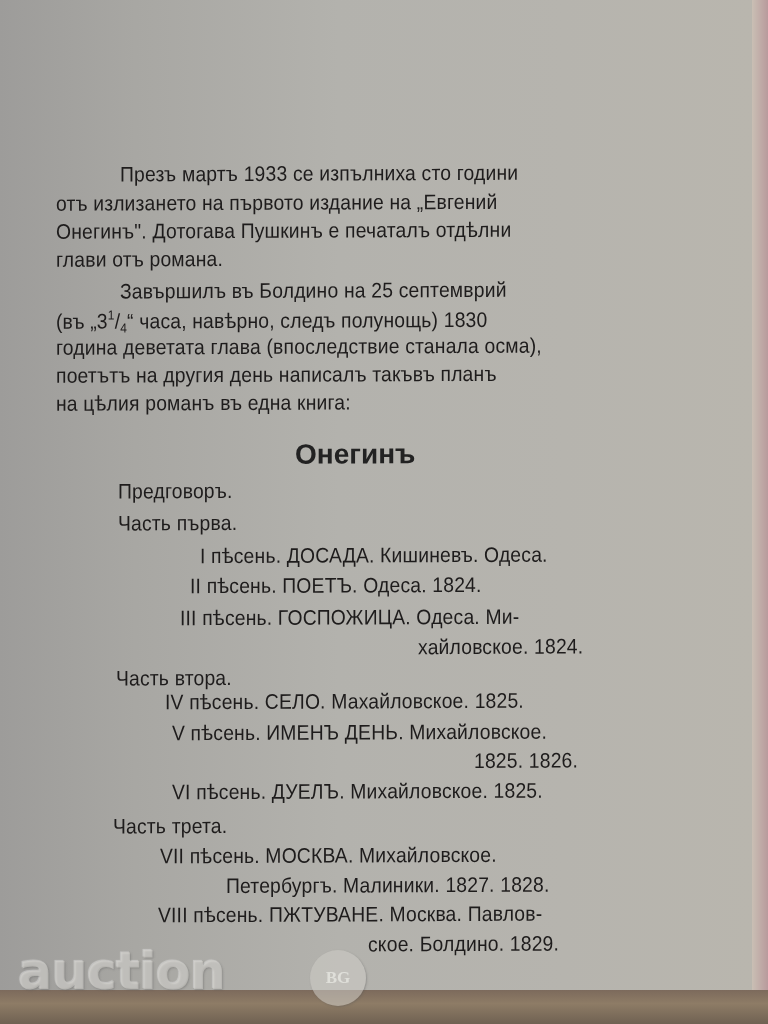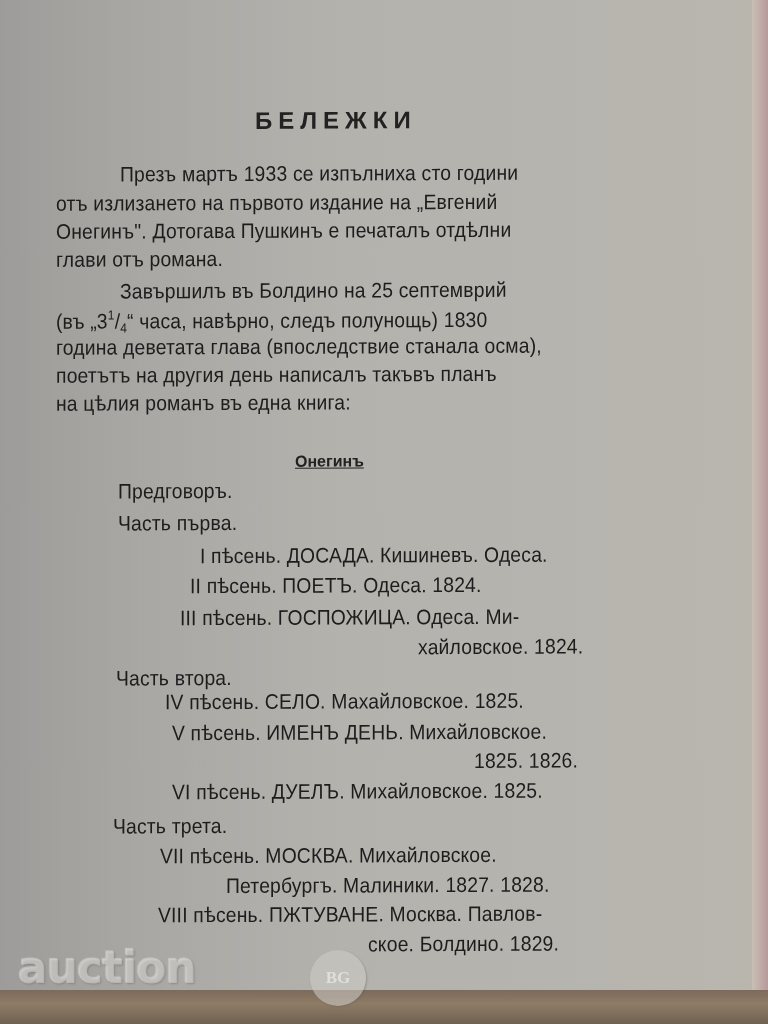--- a/index.html
+++ b/index.html
@@ -26,46 +26,45 @@
     position: absolute; color: #1e1c1c; white-space: nowrap;
     font-family: "Liberation Sans Narrow", "Liberation Sans", sans-serif;
     font-size: 21px; letter-spacing: 0.2px;
   }
   .title {
     position: absolute; left: 255px; top: 108px;
     font-family: "Liberation Sans", sans-serif; font-weight: bold;
     font-size: 24px; letter-spacing: 6px; color: #222;
   }
   .subtitle {
-    position: absolute; left: 295px; top: 454px;
+    position: absolute; left: 295px; top: 440px;
     font-family: "Liberation Sans", sans-serif; font-weight: bold;
-    font-size: 16px; color: #222; text-decoration: underline;
+    font-size: 28px; color: #222;
   }
   .para-line { transform: scaleX(0.92); transform-origin: left center; }
   .sup { font-size: 13px; vertical-align: 9px; }
   .sub { font-size: 13px; vertical-align: -4px; }
   .watermark {
     position: absolute; left: 18px; top: 942px;
-    font-family: "DejaVu Sans", sans-serif; font-size: 44px; font-weight: bold;
+    font-family: "DejaVu Sans", sans-serif; font-size: 51px; font-weight: bold;
     color: rgba(215,214,208,0.55); letter-spacing: -1px;
     text-shadow: 1px 1px 2px rgba(90,90,90,0.35), -1px -1px 1px rgba(255,255,255,0.4);
   }
   .wm-badge {
     position: absolute; left: 310px; top: 950px; width: 56px; height: 56px;
     border-radius: 50%; background: rgba(205,204,198,0.55);
     box-shadow: 1px 1px 2px rgba(90,90,90,0.35);
     color: rgba(230,230,225,0.8); font-family: Liberation Serif, serif;
     font-size: 17px; font-weight: bold; text-align: center; line-height: 56px;
   }
 </style>
 </head>
 <body>
 
 <div class="page">
-  <div class="title">БЕЛЕЖКИ</div>
 
   <div class="text para-line" style="left:120px; top:163px;">Презъ мартъ 1933 се изпълниха сто години</div>
   <div class="text para-line" style="left:56px; top:192px;">отъ излизането на първото издание на „Евгений</div>
   <div class="text para-line" style="left:56px; top:220px;">Онегинъ". Дотогава Пушкинъ е печаталъ отдѣлни</div>
   <div class="text para-line" style="left:56px; top:248px;">глави отъ романа.</div>
 
   <div class="text para-line" style="left:120px; top:280px;">Завършилъ въ  Болдино  на  25 септемврий</div>
   <div class="text para-line" style="left:56px; top:308px;">
     <span>(въ „3</span><span class="sup">1</span><span>/</span><span class="sub">4</span><span>“  часа, навѣрно, следъ полунощь) 1830</span>
   </div>

